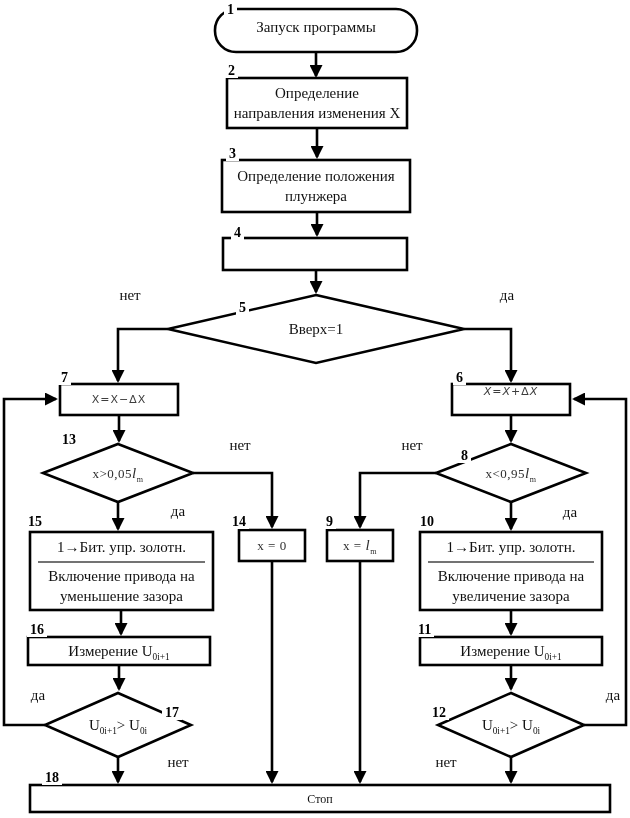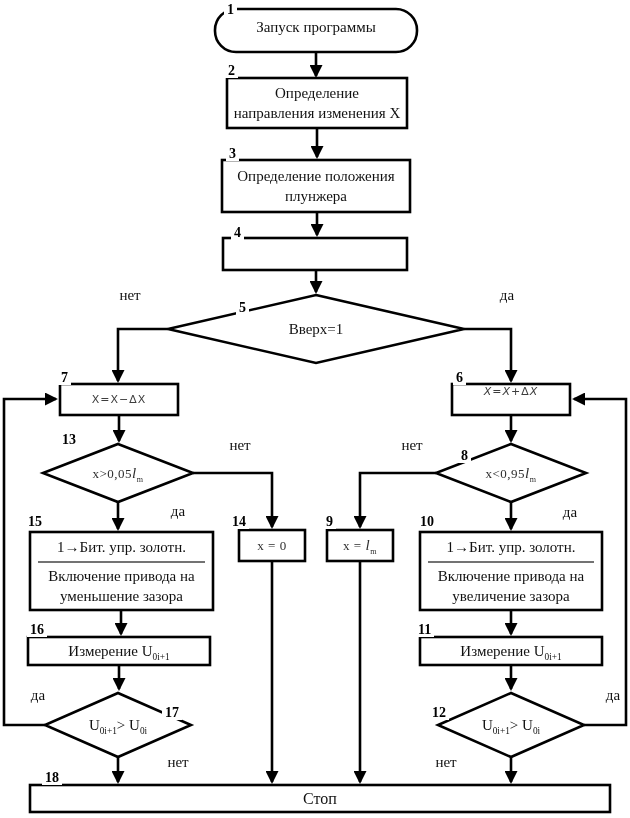--- a/index.html
+++ b/index.html
@@ -147,21 +147,21 @@
   </div>
 
   <div class="node" style="left:48px;top:715px;width:140px;height:20px;">
     <span class="ln"><span>U</span><sub>0i+1</sub><span>&gt; U</span><sub>0i</sub></span>
   </div>
 
   <div class="node" style="left:441px;top:715px;width:140px;height:20px;">
     <span class="ln"><span>U</span><sub>0i+1</sub><span>&gt; U</span><sub>0i</sub></span>
   </div>
 
-  <div class="node" style="left:30px;top:785px;width:580px;height:27px;font-size:16px;">
+  <div class="node" style="left:30px;top:785px;width:580px;height:27px;font-size:12px;">
     <span class="ln">Стоп</span>
   </div>
 
   <span class="num" style="left:224px;top:2px;">1</span>
   <span class="num" style="left:225px;top:63px;">2</span>
   <span class="num" style="left:226px;top:146px;">3</span>
   <span class="num" style="left:231px;top:225px;">4</span>
   <span class="num" style="left:236px;top:300px;">5</span>
   <span class="num" style="left:453px;top:370px;">6</span>
   <span class="num" style="left:58px;top:370px;">7</span>

